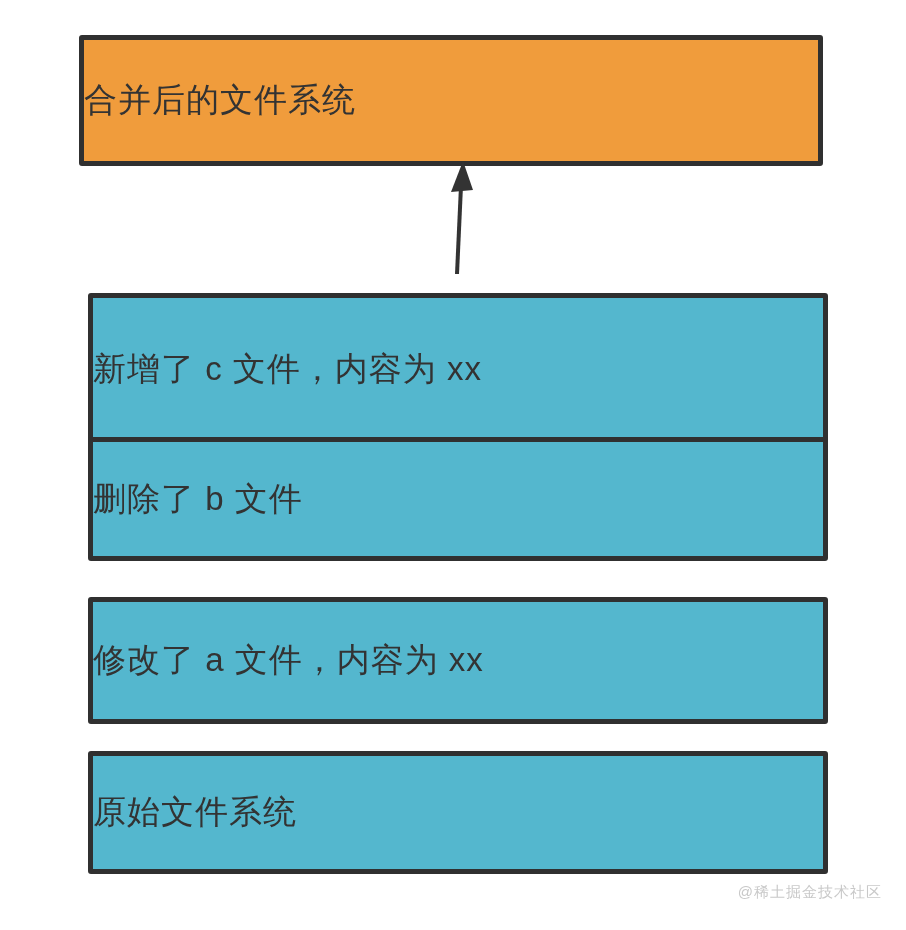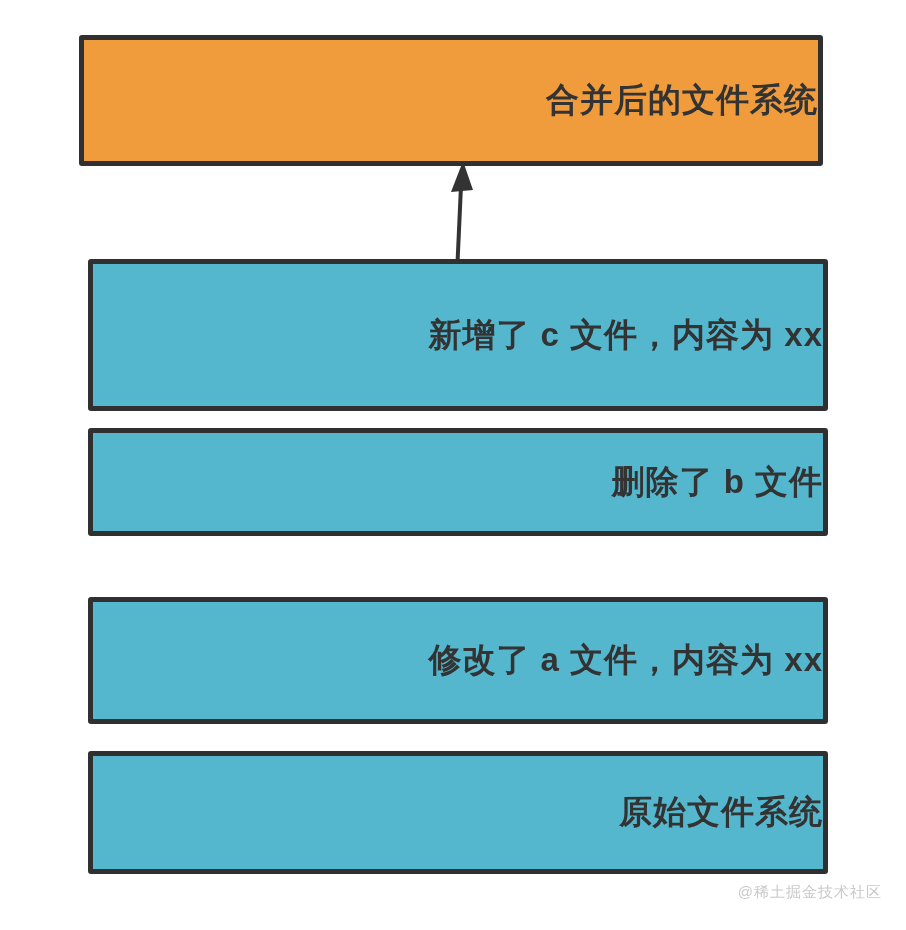--- a/index.html
+++ b/index.html
@@ -13,43 +13,43 @@
     height: 930px;
     background: #ffffff;
     overflow: hidden;
     font-family: "Liberation Sans", "DejaVu Sans", sans-serif;
   }
   .box {
     position: absolute;
     box-sizing: border-box;
     display: flex;
     align-items: center;
-    justify-content: flex-end;
+    justify-content: flex-start;
     border: 5px solid #303030;
     border-radius: 3px;
-    font-weight: bold;
+    font-weight: normal;
     font-size: 33px;
     letter-spacing: 1px;
     color: #333333;
     text-align: center;
   }
   .box-merged {
     left: 79px;
     top: 35px;
     width: 744px;
     height: 131px;
     background: #F09C3C;
   }
   .box-step {
     left: 88px;
     width: 740px;
     background: #54B7CE;
   }
-  .box-step-c    { top: 259px; height: 152px; }
-  .box-step-b    { top: 428px; height: 108px; }
+  .box-step-c    { top: 293px; height: 152px; }
+  .box-step-b    { top: 437px; height: 124px; }
   .box-step-a    { top: 597px; height: 127px; }
   .box-step-orig { top: 751px; height: 123px; }
   .arrow-layer {
     position: absolute;
     left: 0;
     top: 0;
     width: 906px;
     height: 930px;
     pointer-events: none;
   }

